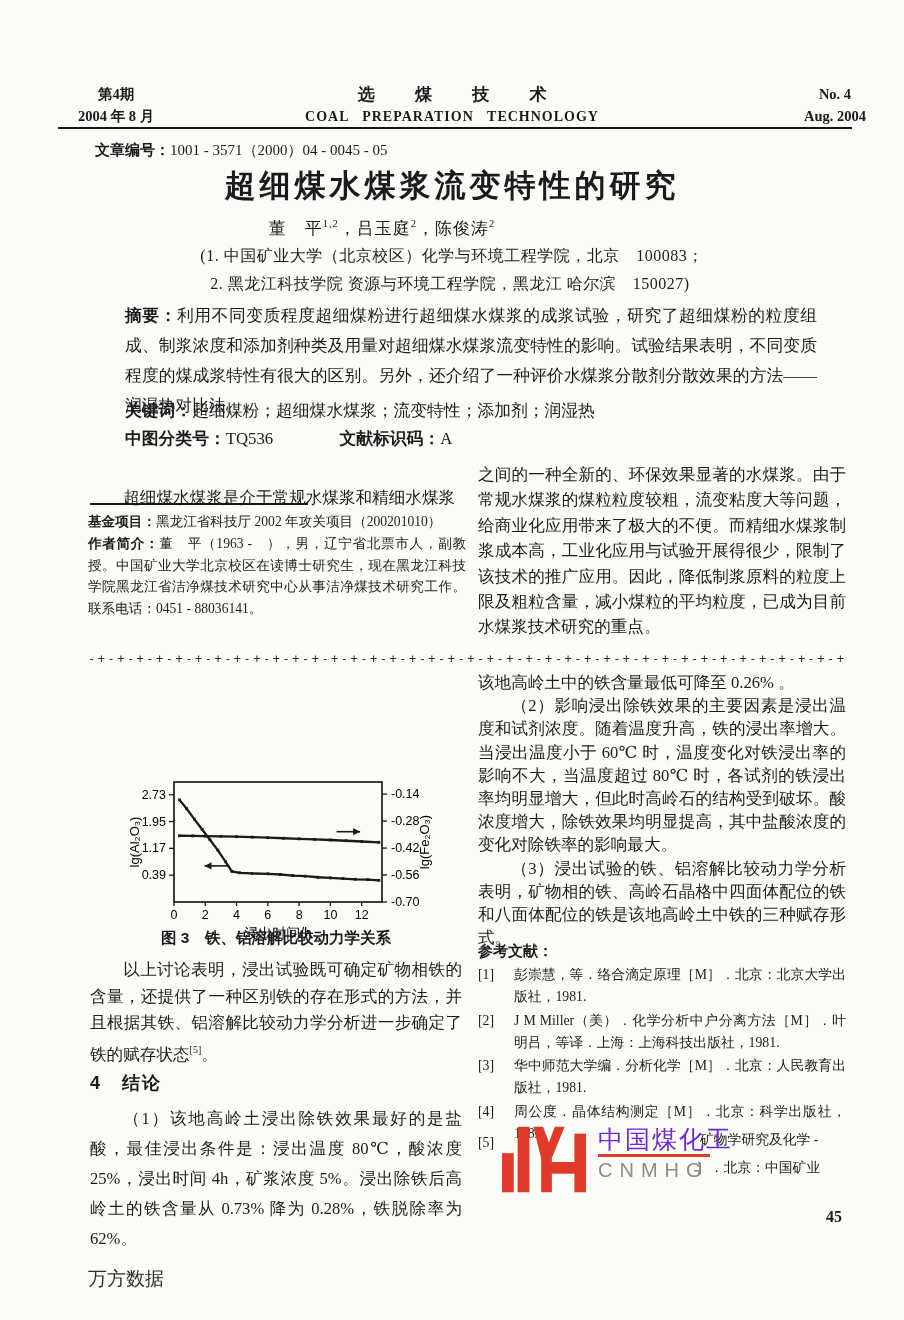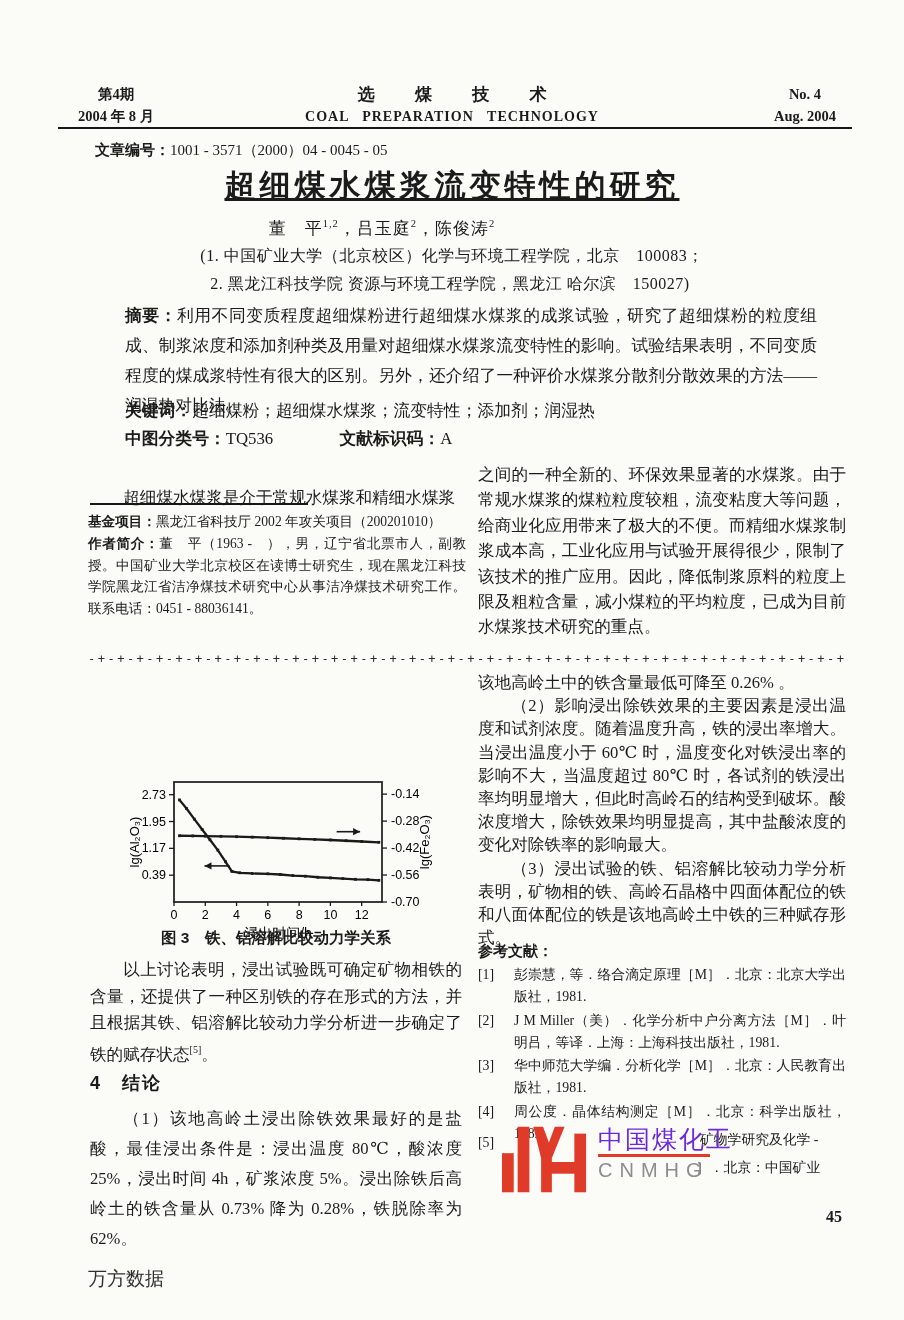--- a/index.html
+++ b/index.html
@@ -64,31 +64,31 @@
 <div class="page">
 
   <div class="abs hdr-sm" style="left:78px;top:83px;">
     <div>第4期</div>
     <div>2004 年 8 月</div>
   </div>
   <div class="abs ctr" style="left:252px;top:83px;width:400px;">
     <div class="journal-cn">选 煤 技 术</div>
     <div class="journal-en">COAL PREPARATION TECHNOLOGY</div>
   </div>
-  <div class="abs hdr-sm" style="left:750px;top:83px;width:110px;text-align:center;">
+  <div class="abs hdr-sm" style="left:780px;top:83px;width:110px;text-align:center;">
     <div>No. 4</div>
     <div>Aug. 2004</div>
   </div>
   <div class="abs hdr-rule" style="left:58px;top:127px;width:794px;"></div>
 
   <div class="abs art-id" style="left:95px;top:141px;">
     <b class="lab">文章编号：</b><span>1001 - 3571（2000）04 - 0045 - 05</span>
   </div>
 
-  <div class="abs title hei ctr" style="left:0;top:165px;width:904px;text-decoration:underline;">超细煤水煤浆流变特性的研究</div>
+  <div class="abs title hei ctr" style="left:0;top:165px;width:904px;">超细煤水煤浆流变特性的研究</div>
   <div class="abs authors ctr" style="left:0;top:217px;width:764px;">
     <span>董　平</span><sup>1,2</sup><span>，吕玉庭</span><sup>2</sup><span>，陈俊涛</span><sup>2</sup>
   </div>
   <div class="abs affil ctr" style="left:0;top:246px;width:904px;">(1. 中国矿业大学（北京校区）化学与环境工程学院，北京　100083；</div>
   <div class="abs affil ctr" style="left:0;top:274px;width:900px;">2. 黑龙江科技学院 资源与环境工程学院，黑龙江 哈尔滨　150027)</div>
 
   <div class="abs abstract just" style="left:125px;top:301px;width:692px;">
     <b class="lab">摘要：</b><span>利用不同变质程度超细煤粉进行超细煤水煤浆的成浆试验，研究了超细煤粉的粒度组成、制浆浓度和添加剂种类及用量对超细煤水煤浆流变特性的影响。试验结果表明，不同变质程度的煤成浆特性有很大的区别。另外，还介绍了一种评价水煤浆分散剂分散效果的方法——润湿热对比法。</span>
   </div>
   <div class="abs kwrow" style="left:125px;top:399px;">

